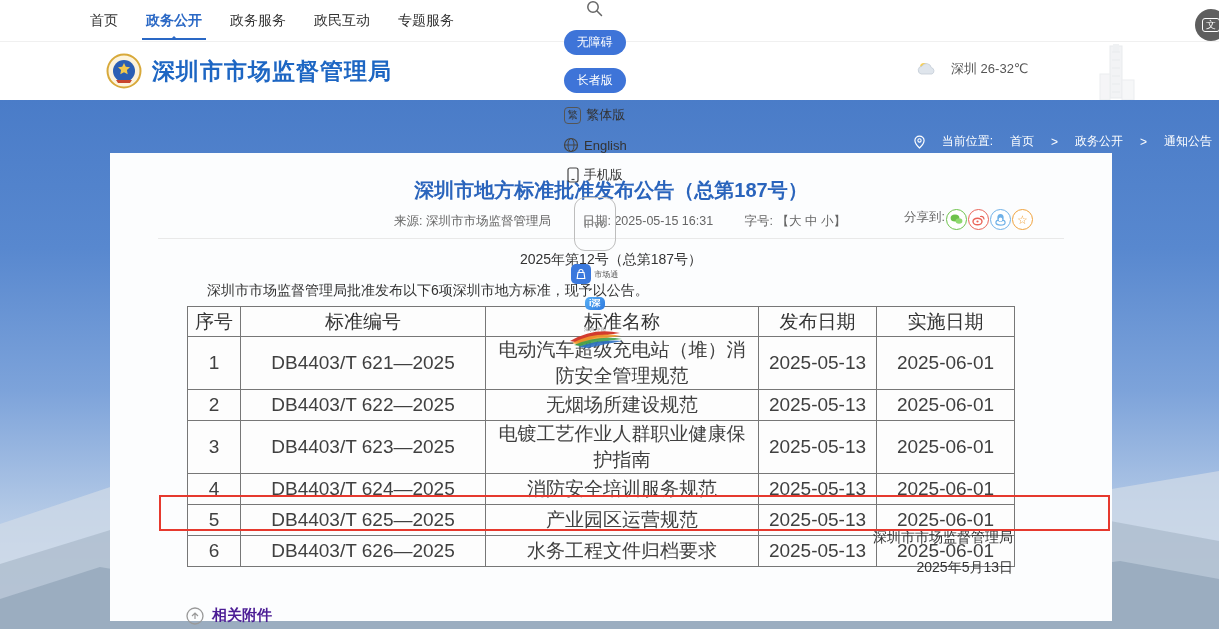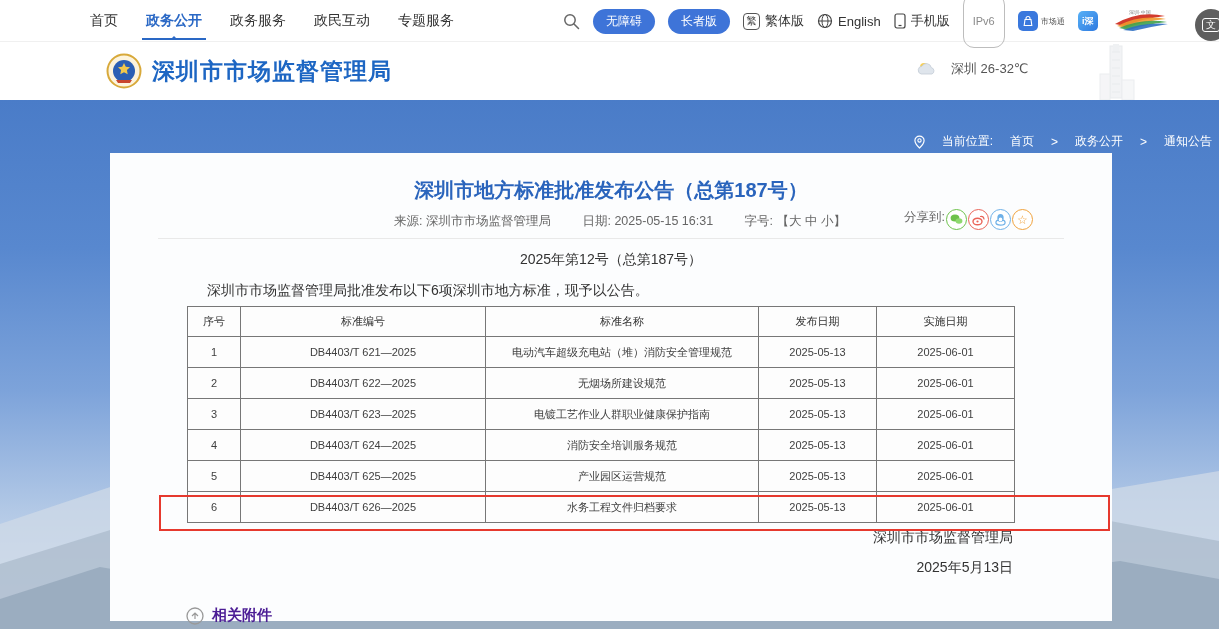--- a/index.html
+++ b/index.html
@@ -8,21 +8,21 @@
   .stage { position:relative; width:1219px; height:629px; overflow:hidden; background:#fff; }
 
   
   .topbar { position:absolute; top:0; left:0; width:100%; height:42px; background:#fff; border-bottom:1px solid #f0f0f0; z-index:30; }
   .topnav { position:absolute; left:90px; top:0; height:42px; display:flex; align-items:center; gap:28px; }
   .nav-item { font-size:14px; color:#333; text-decoration:none; position:relative; cursor:pointer; white-space:nowrap; }
   .nav-item.active { color:#2a68c5; font-weight:bold; }
   .nav-item.active::after { content:""; position:absolute; left:-4px; right:-4px; bottom:-10px; height:2px; background:#2a68c5; }
   .nav-item.active::before { content:""; position:absolute; left:50%; margin-left:-4px; bottom:-10px;
       border-left:4px solid transparent; border-right:4px solid transparent; border-bottom:4px solid #2a68c5; }
-  .toptools { position:absolute; left:563px; top:0; height:42px; display:flex; align-items:center; gap:13px; }
+  .toptools { position:absolute; left:563px; top:0; height:42px; display:flex; align-items:center; gap:13px;flex-direction:column; }
   .pillbtn { background:#3e74d8; color:#fff; font-size:12px; padding:4px 13px; border-radius:14px; border:none; cursor:pointer; white-space:nowrap; }
   .toolitem { display:flex; align-items:center; gap:5px; font-size:13px; color:#333; cursor:pointer; white-space:nowrap; }
   .fan-box { display:inline-flex; align-items:center; justify-content:center; width:17px; height:17px; border:1px solid #555; border-radius:4px; font-size:10px; color:#333; }
   .ipv6 { border:1px solid #bdbdbd; color:#8a8a8a; font-size:11px; padding:20px 9px; border-radius:11px; cursor:pointer; }
   .appchip { display:flex; align-items:center; gap:3px; cursor:pointer; }
   .appchip .chiplabel { font-size:8px; color:#555; }
   .appsq { width:20px; height:20px; border-radius:5px; display:flex; align-items:center; justify-content:center; color:#fff; }
   .appsq.market { background:#3a78dd; }
   .appsq.isz { background:linear-gradient(135deg,#57b0f6,#2f7ae0); font-size:9px; font-weight:bold; }
   .citylogo { cursor:pointer; }
@@ -58,21 +58,21 @@
   .sicon { width:21px; height:21px; border-radius:50%; display:flex; align-items:center; justify-content:center; cursor:pointer; background:#fff; }
   .sicon.wechat { border:1px solid #6cc24a; }
   .sicon.weibo  { border:1px solid #ea6458; }
   .sicon.qq     { border:1px solid #6fb1e8; }
   .sicon.star   { border:1px solid #f0a23c; color:#f0a23c; font-size:12px; }
   .divider { position:absolute; top:85px; left:48px; right:48px; height:1px; background:#e9e9e9; }
   .doc-number { position:absolute; top:98px; left:0; width:100%; text-align:center; font-size:14px; color:#333; }
   .body-par { position:absolute; top:129px; left:97px; font-size:14px; color:#333; }
 
   table.std { position:absolute; top:153px; left:77px; width:827px; border-collapse:collapse; table-layout:fixed; }
-  table.std th, table.std td { border:1px solid #777; text-align:center; font-weight:normal; font-size:11px; color:#404040; height:31px; padding:0 4px; background:#fdfdfd; }
+  table.std th, table.std td { border:1px solid #777; text-align:center; font-weight:normal; font-size:19px; color:#404040; height:31px; padding:0 4px; background:#fdfdfd; }
   table.std th { height:30px; color:#333; }
 
   .hl-box { position:absolute; left:49px; top:342px; width:951px; height:36px; border:2px solid #e6392e; z-index:5; pointer-events:none; }
 
   .signature { position:absolute; top:376px; right:99px; text-align:right; font-size:14px; color:#333; }
   .signature .sig-line { margin-bottom:12px; }
 
   .attachments { position:absolute; top:453px; left:76px; display:flex; align-items:center; gap:8px; }
   .attach-title { font-size:15px; font-weight:bold; color:#4c1d95; }
 </style>

